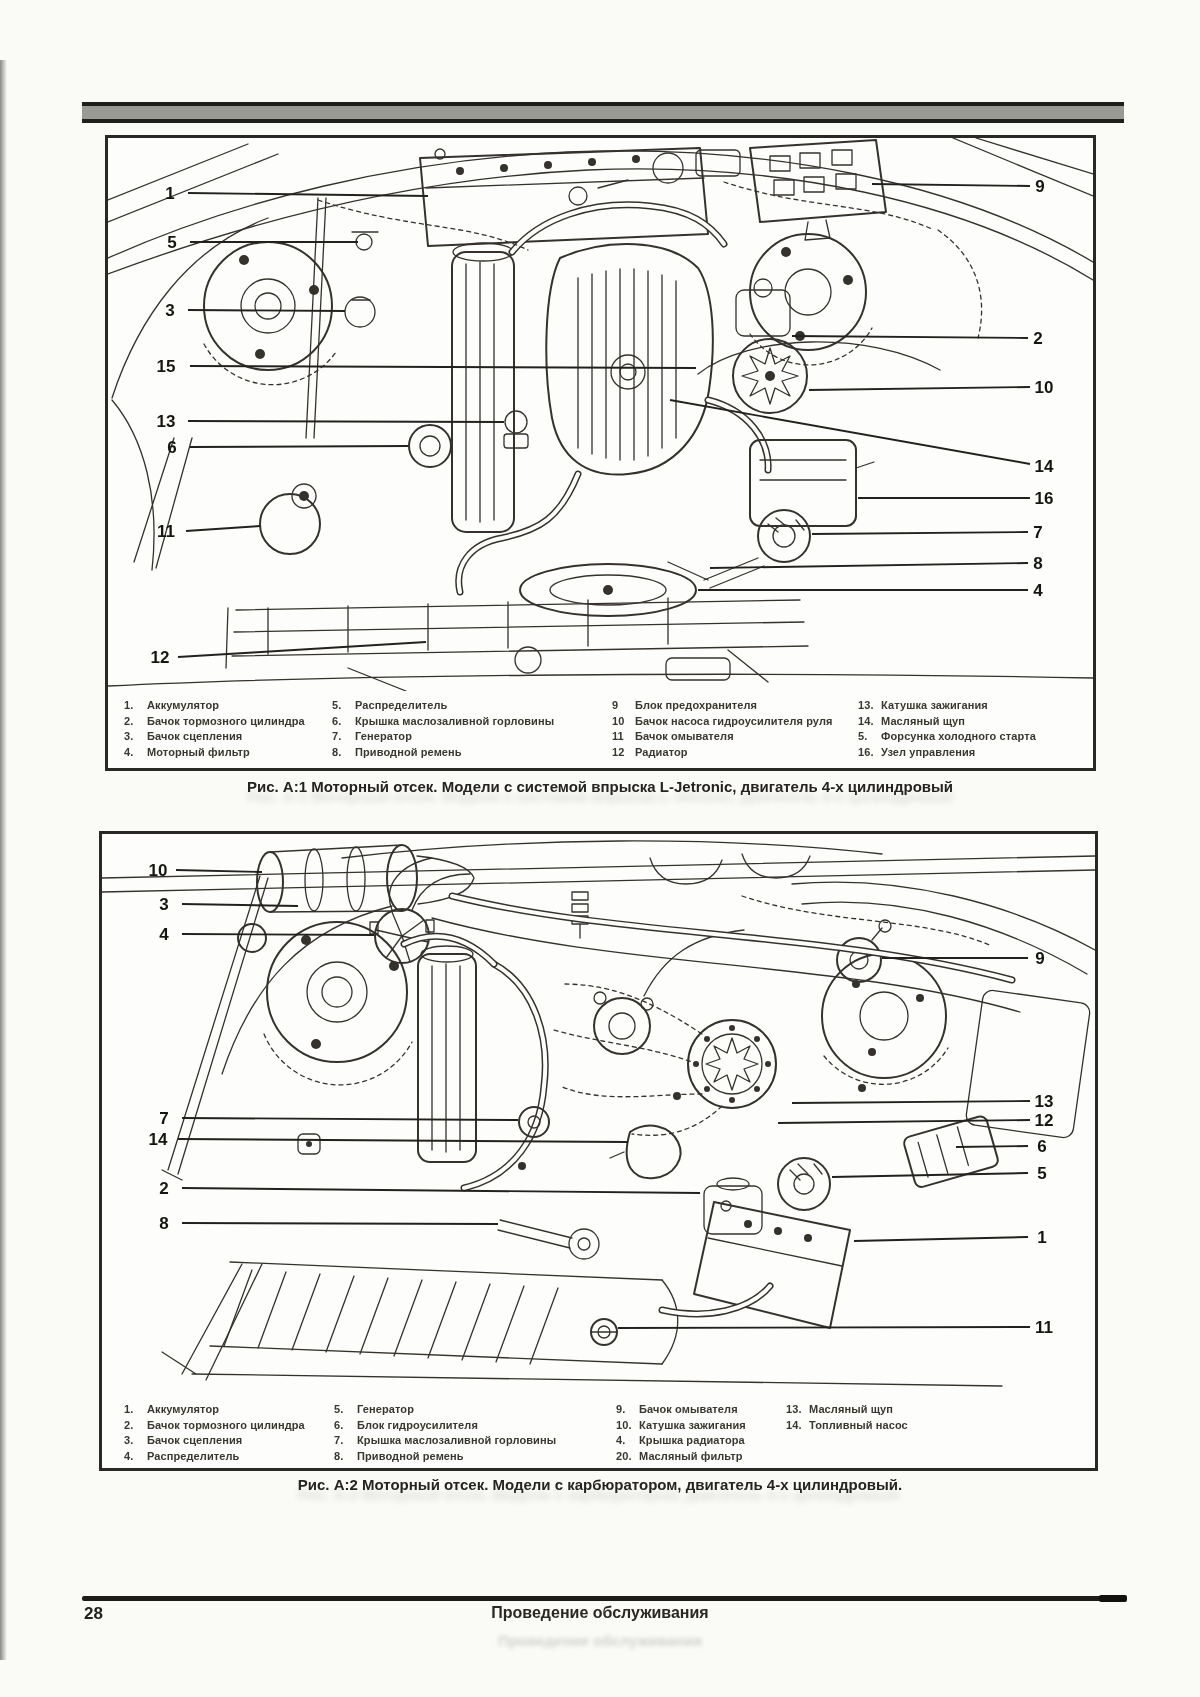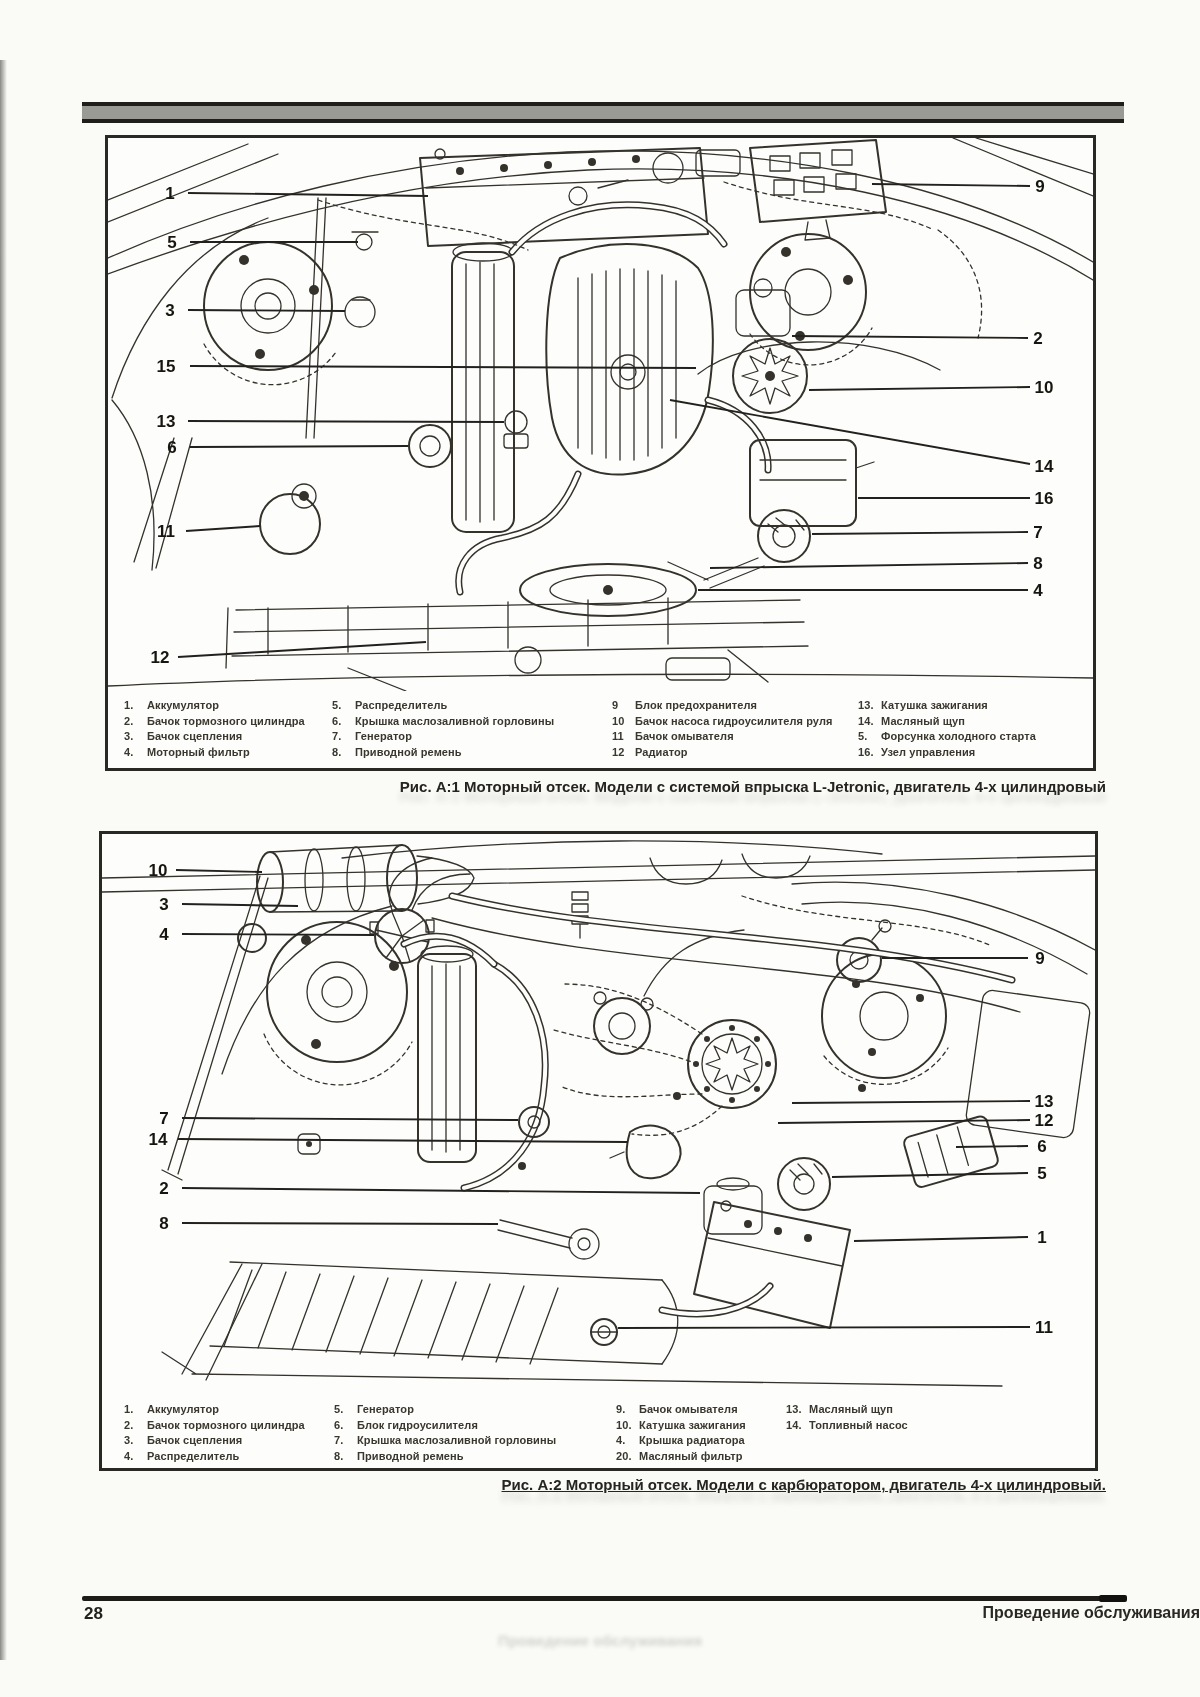--- a/index.html
+++ b/index.html
@@ -26,30 +26,30 @@
         filter:blur(.2px);letter-spacing:.1px;}
   .fig1 .legend{top:556px;}
   .fig2 .legend{top:564px;}
   .lcol{position:absolute;top:4px;}
   .f1 .lcol:nth-child(1){left:16px;}  .f1 .lcol:nth-child(2){left:224px;}
   .f1 .lcol:nth-child(3){left:504px;} .f1 .lcol:nth-child(4){left:750px;}
   .f2 .lcol:nth-child(1){left:22px;}  .f2 .lcol:nth-child(2){left:232px;}
   .f2 .lcol:nth-child(3){left:514px;} .f2 .lcol:nth-child(4){left:684px;}
   .lrow{display:flex;white-space:nowrap;}
   .ln-num{flex:none;width:23px;}
-  .caption{position:absolute;left:116px;width:990px;text-align:right;
+  .caption{position:absolute;left:105px;width:990px;text-align:center;
         font:700 15px/22px "Liberation Sans",sans-serif;color:#262420;
         text-shadow:0 10px 6px rgba(40,40,36,.14);}
   .caption1{top:776px;}
-  .caption2{top:1474px;text-decoration:underline;}
+  .caption2{top:1474px;}
   .footer-rule{position:absolute;left:82px;top:1596px;width:1042px;height:5px;
         background:#1d1c19;border-radius:2px;}
   .footer-rule:after{content:"";position:absolute;right:-3px;top:-1px;width:28px;height:7px;background:#12110f;border-radius:2px;}
   .page-number{position:absolute;left:84px;top:1604px;font:700 17px "Liberation Sans",sans-serif;color:#23211d;text-align:center;}
-  .footer-title{position:absolute;left:0;width:1200px;top:1604px;text-align:right;
+  .footer-title{position:absolute;left:0;width:1200px;top:1604px;text-align:center;
         font:700 16px "Liberation Sans",sans-serif;color:#2a2823;}
   .footer-ghost{position:absolute;left:0;width:1200px;top:1632px;text-align:center;
         font:700 15px "Liberation Sans",sans-serif;color:#2a2823;opacity:.2;filter:blur(2.2px);}
 </style>
 </head>
 <body>
 
 <div class="page">
   <div class="scan-edge"></div>
   <div class="top-rule"></div>

